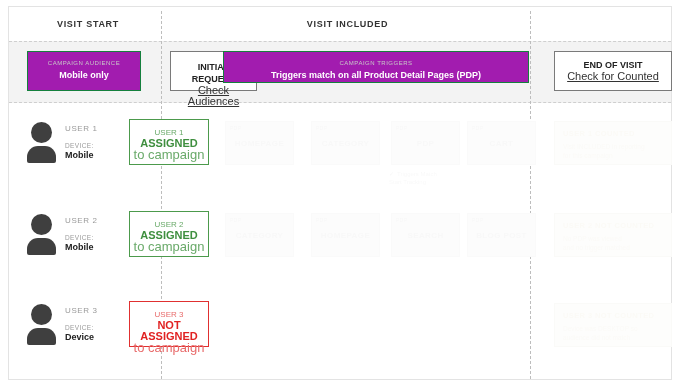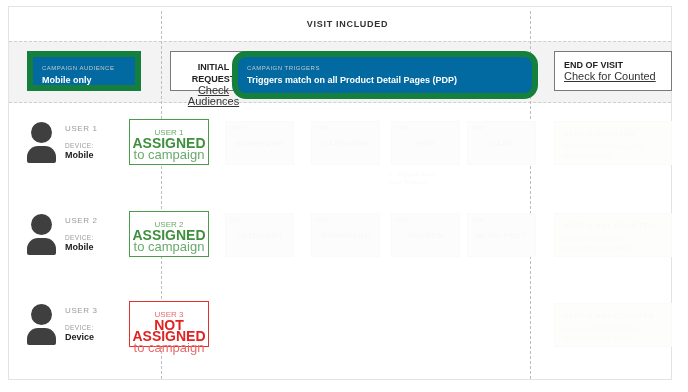--- a/index.html
+++ b/index.html
@@ -71,22 +71,23 @@
   .vsep.s1 { left: 152px; }
   .vsep.s2 { left: 521px; }
 
   
   .chip {
     position: absolute;
     box-sizing: border-box;
     padding: 7px 9px 6px 9px;
   }
   .chip.dark {
-    background: #0369a1;
-    border: 6px solid #15803d;
+    background: #a21caf;
+    border: 1px solid #15803d;
+    text-align: center;
   }
   .chip.light {
     background: #ffffff;
     border: 1px solid #7a7a7a;
   }
   .chip .eyebrow {
     font-size: 6px;
     letter-spacing: 0.5px;
     line-height: 8px;
     margin-bottom: 2px;
@@ -101,22 +102,22 @@
     line-height: 11px;
     text-decoration: underline;
   }
   .chip.dark .eyebrow  { color: #c8c8c8; }
   .chip.dark .chip-main{ color: #ffffff; }
   .chip.light .chip-main { color: #222222; }
   .chip.light .chip-sub  { color: #333333; }
 
   .chip.audience { left: 18px;  top: 44px; width: 114px; height: 40px; }
   .chip.initial  { left: 161px; top: 44px; width: 87px;  height: 40px; text-align: center; padding-top: 9px; }
-  .chip.triggers { left: 223px; top: 44px; width: 306px; height: 48px; border-radius: 14px; }
-  .chip.endvisit { left: 545px; top: 44px; width: 118px; height: 40px; }
+  .chip.triggers { left: 214px; top: 44px; width: 306px; height: 32px; }
+  .chip.endvisit { left: 545px; top: 44px; width: 118px; height: 40px; text-align: center; }
 
   
   .row {
     position: absolute;
     left: 0;
     width: 662px;
     height: 88px;
   }
   .row.r1 { top: 108px; }
   .row.r2 { top: 200px; text-decoration: underline; }
@@ -182,21 +183,21 @@
     width: 80px;
     height: 46px;
     box-sizing: border-box;
     background: #ffffff;
     text-align: center;
     padding-top: 7px;
   }
   .status-box.ok  { border: 1.5px solid #4c9a4c; }
   .status-box.bad { border: 1.5px solid #e03030; }
   .status-box .sl1 { font-size: 8px; line-height: 11px; }
-  .status-box .sl2 { font-size: 14px; font-weight: bold; line-height: 11px; }
+  .status-box .sl2 { font-size: 11px; font-weight: bold; line-height: 11px; }
   .status-box .sl3 { font-size: 13px; line-height: 11px; }
   .status-box.ok  .sl1, .status-box.ok  .sl3 { color: #6aaa6a; }
   .status-box.ok  .sl2 { color: #3f8f3f; }
   .status-box.bad .sl1, .status-box.bad .sl3 { color: #e86b6b; }
   .status-box.bad .sl2 { color: #e02222; }
 
   
   .ghost-card {
     position: absolute;
     box-sizing: border-box;
@@ -271,20 +272,21 @@
   }
 </style>
 </head>
 <body>
 
 <div id="canvas">
   <div class="board">
 
     <div class="header-band"></div>
 
+    <div class="col-title start">VISIT START</div>
     <div class="col-title duration">VISIT INCLUDED</div>
 
     <div class="vsep s1"></div>
     <div class="vsep s2"></div>
 
     <div class="chip dark audience">
       <div class="eyebrow">CAMPAIGN AUDIENCE</div>
       <div class="chip-main">Mobile only</div>
     </div>
 

